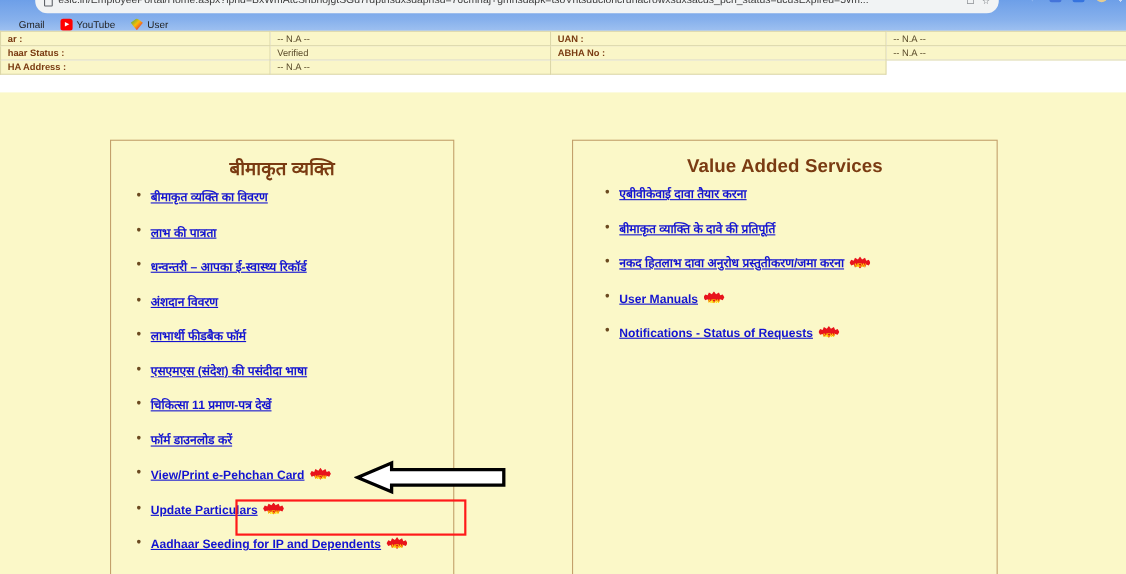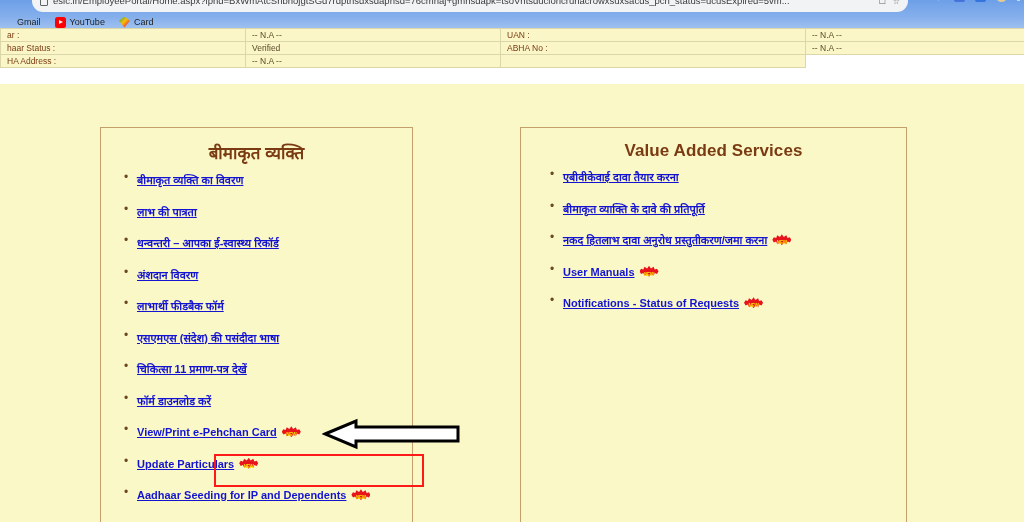--- a/index.html
+++ b/index.html
@@ -70,21 +70,21 @@
   .info-table {
     position: absolute; left: 0; top: 0; width: 1024px;
     border-collapse: collapse; table-layout: fixed;
     font-size: 8.5px;
   }
   .info-table td {
     background: #faf6c8; border: 1px solid #dcd7a8;
     height: 13px; padding: 1px 6px; color: #7a3b12;
     white-space: nowrap; overflow: hidden;
   }
-  .info-table td.lbl { font-weight: normal; }
+  .info-table td.lbl { font-weight: bold; }
   .info-table td.val { font-weight: normal; color: #5a4b2a; }
   .info-table td.blank { background: #faf6c8; }
   .col-l1 { width: 245px; } .col-v1 { width: 255px; }
   .col-l2 { width: 305px; } .col-v2 { width: 259px; }
   .row-clip { height: 7px !important; }
 
   .white-gap { position: absolute; left: 0; top: 44px; width: 1024px; height: 12px; background: #ffffff; }
 
   .page-body {
     position: absolute; left: 0; top: 56px; width: 1024px; height: 438px;
@@ -172,21 +172,21 @@
   <div class="bm">
     <span class="bm-ico gmail-ico"></span>
     <span class="bm-label">Gmail</span>
   </div>
   <div class="bm">
     <span class="bm-ico yt-ico"></span>
     <span class="bm-label">YouTube</span>
   </div>
   <div class="bm">
     <span class="bm-ico maps-ico"></span>
-    <span class="bm-label">Card</span>
+    <span class="bm-label">User</span>
   </div>
 </div>
 
 <div class="viewport">
 
   <table class="info-table">
     <tbody>
         <tr class="row-clip">
       <td class="lbl col-l1 row-clip">ar :</td>
       <td class="val col-v1 row-clip">-- N.A --</td>

